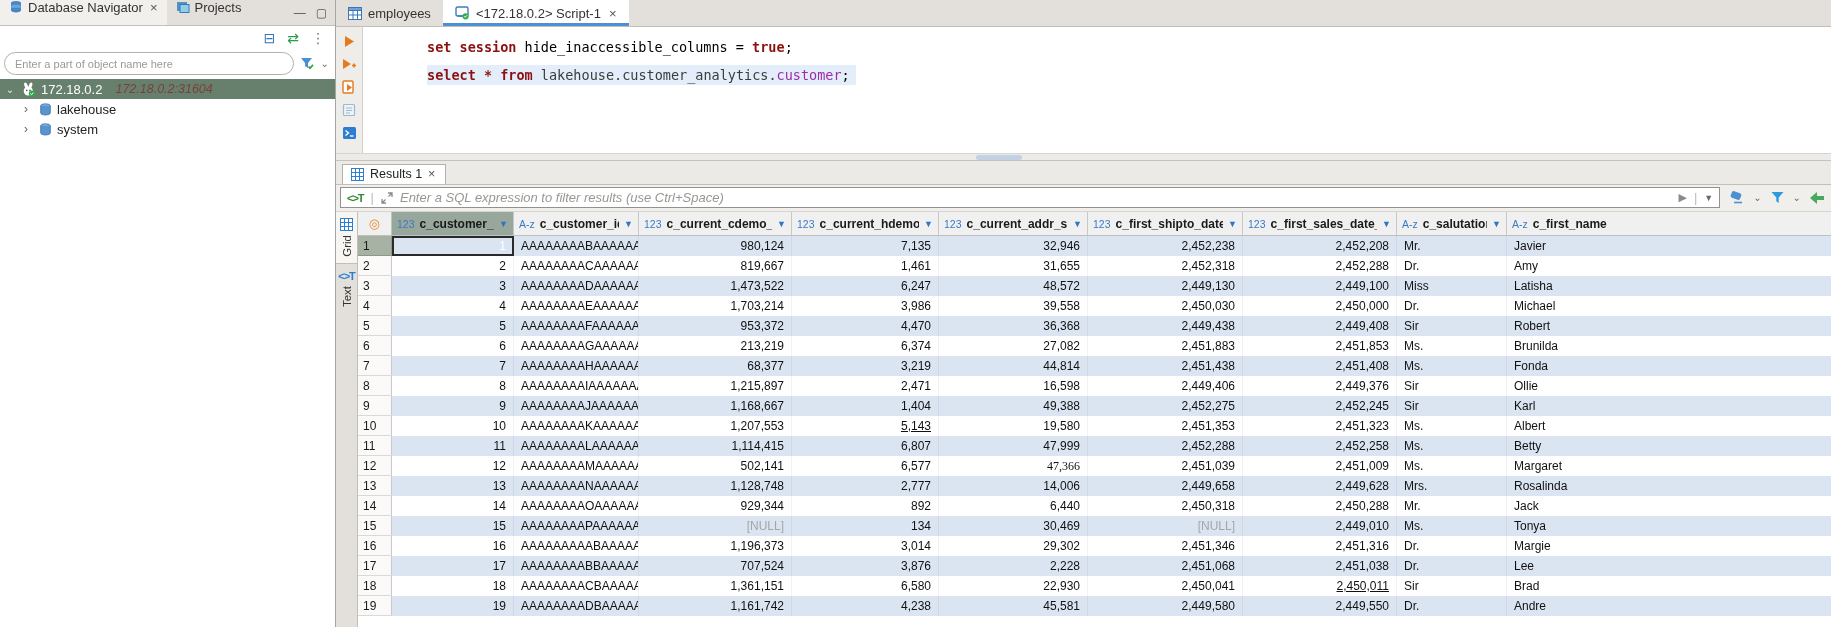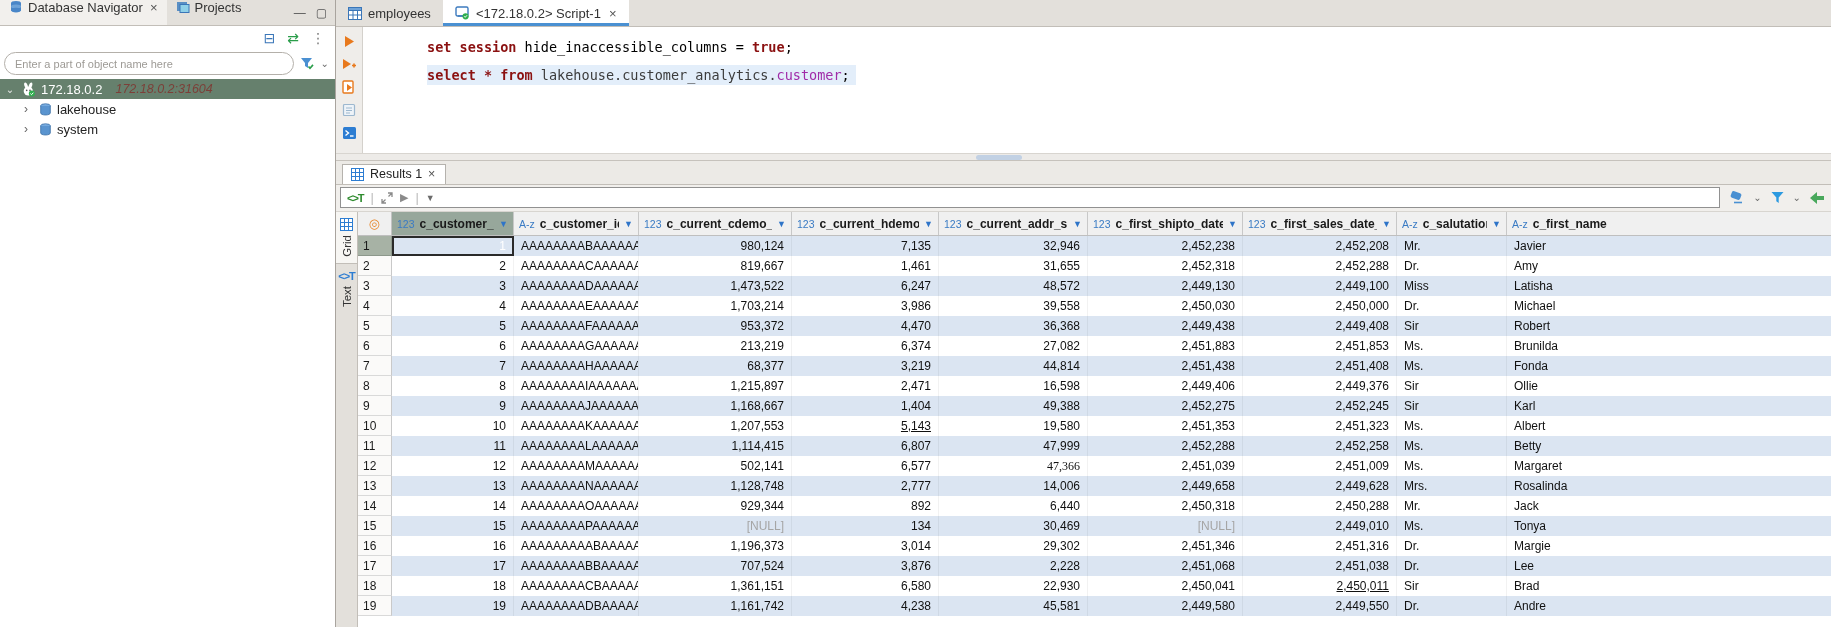--- a/index.html
+++ b/index.html
@@ -289,20 +289,21 @@
 
       <div class="filterbar">
         <div class="filter-input">
           <span class="cf-icon">&lt;&gt;T</span>
           <span class="filter-sep">|</span>
           <span>
             <svg width="12" height="12" viewBox="0 0 12 12">
                 <path d="M7 1h4v4M11 1L7.5 4.5M5 11H1V7M1 11l3.5-3.5" stroke="#8a8a8a" stroke-width="1.3" fill="none"></path>
               </svg>
           </span>
+          <span class="filter-placeholder">Enter a SQL expression to filter results (use Ctrl+Space)</span>
           <span class="filter-run">▶</span>
           <span class="filter-sep">|</span>
           <span class="filter-dd">▼</span>
         </div>
         <span>
           <svg width="17" height="13" viewBox="0 0 17 13">
               <rect x="3" y="1" width="10" height="7" rx="2" transform="rotate(20 8 4.5)" fill="#4a90d2"></rect>
               <line x1="6" y1="11.5" x2="14" y2="11.5" stroke="#4a90d2" stroke-width="1.6"></line>
             </svg>
         </span>

